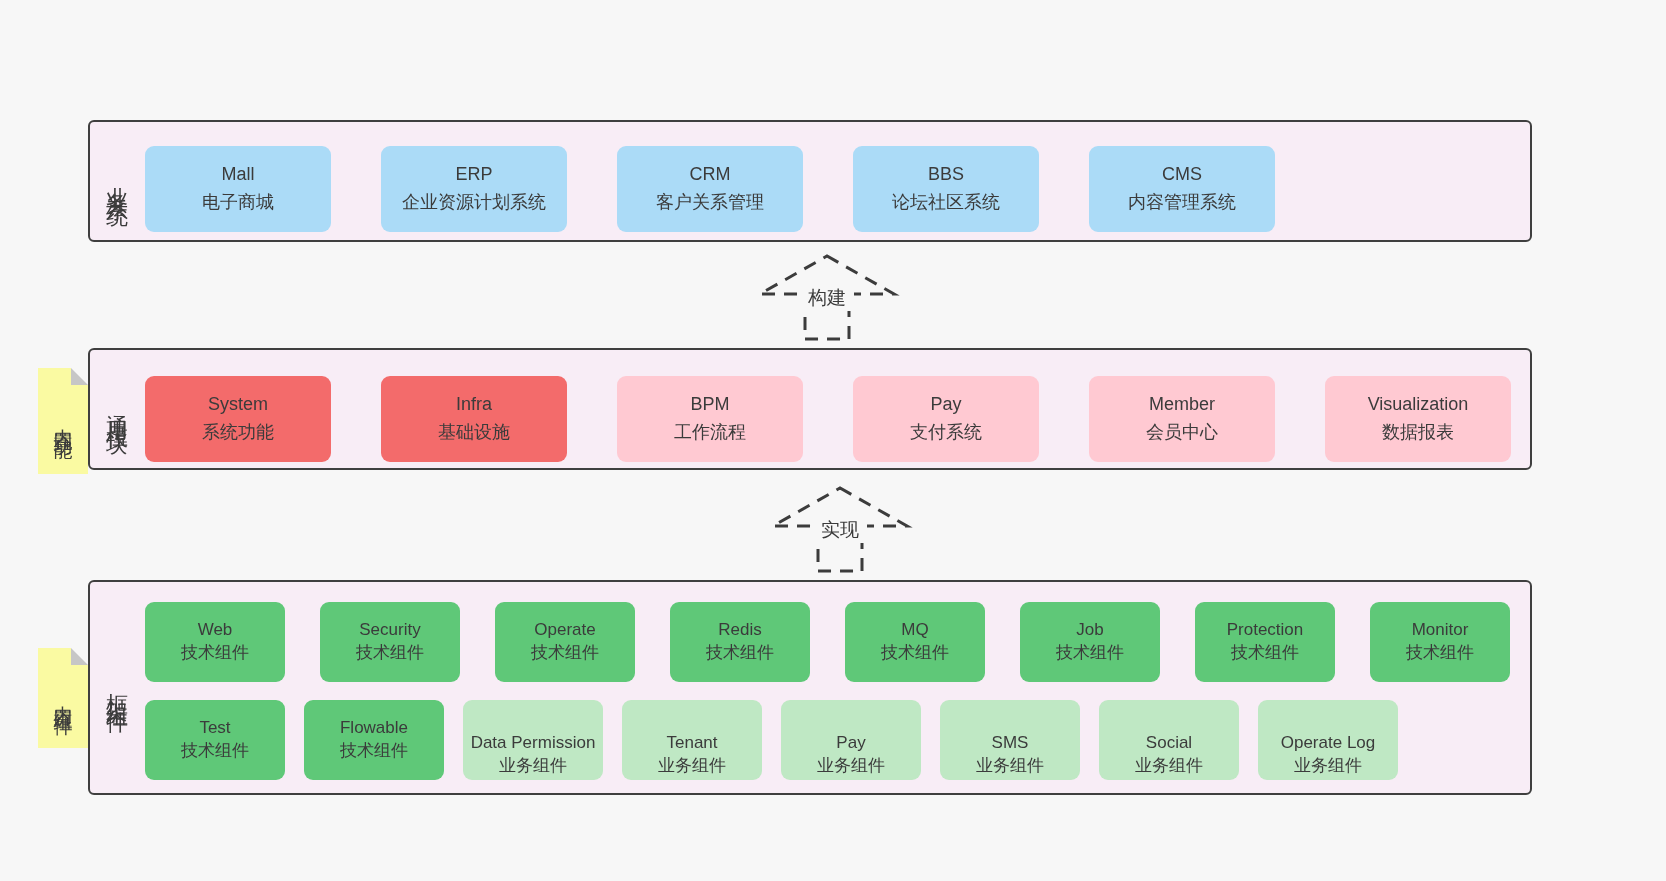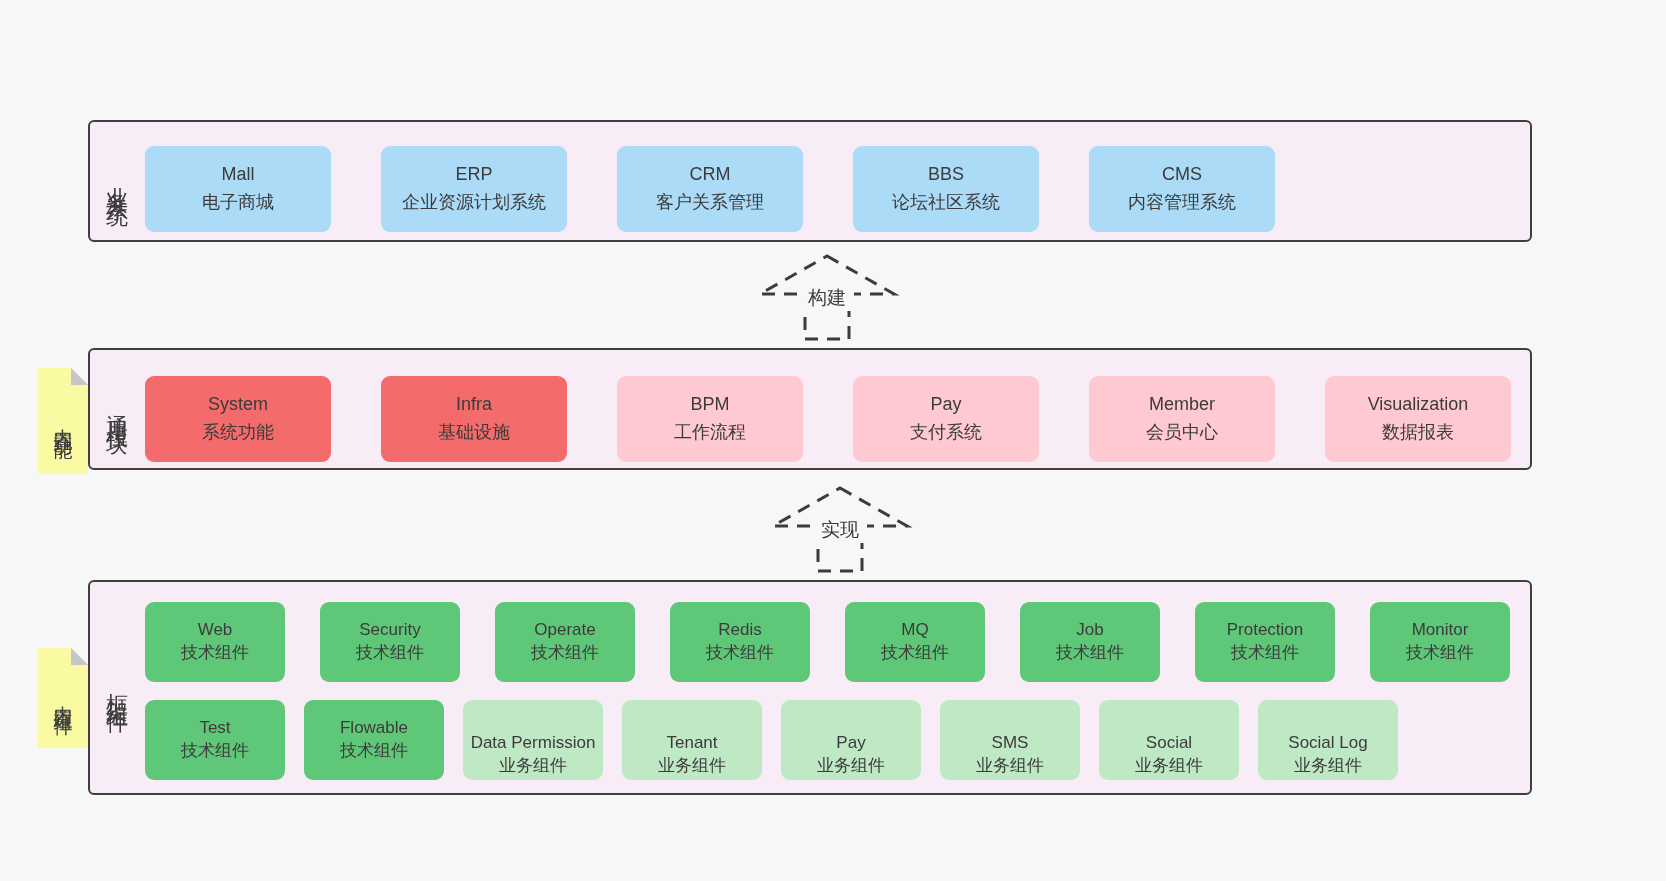--- a/index.html
+++ b/index.html
@@ -233,19 +233,19 @@
       </div>
       <div class="box boxc lightgreen">
         <span class="en">SMS</span>
         <span class="zh">业务组件</span>
       </div>
       <div class="box boxc lightgreen">
         <span class="en">Social</span>
         <span class="zh">业务组件</span>
       </div>
       <div class="box boxc lightgreen">
-        <span class="en">Social Log</span>
+        <span class="en">Operate Log</span>
         <span class="zh">业务组件</span>
       </div>
     </div>
   </div>
 
 </div>
 
 </body></html>

